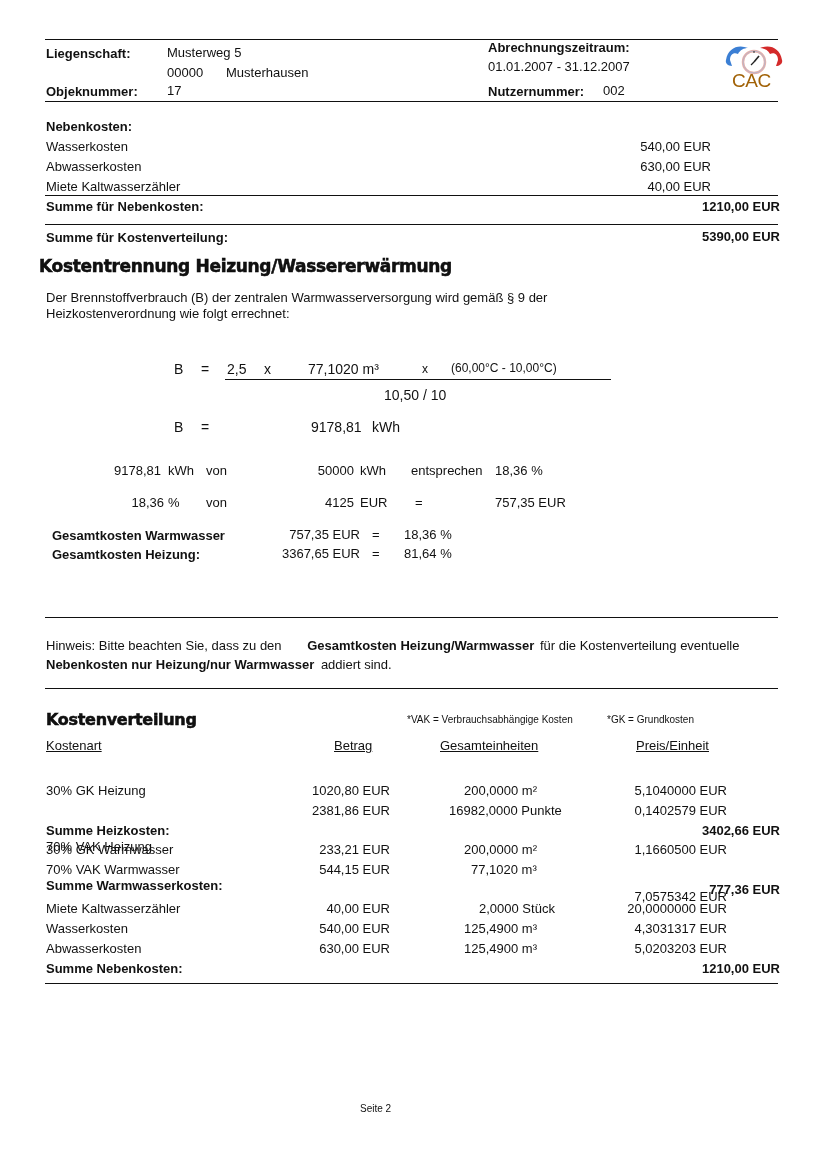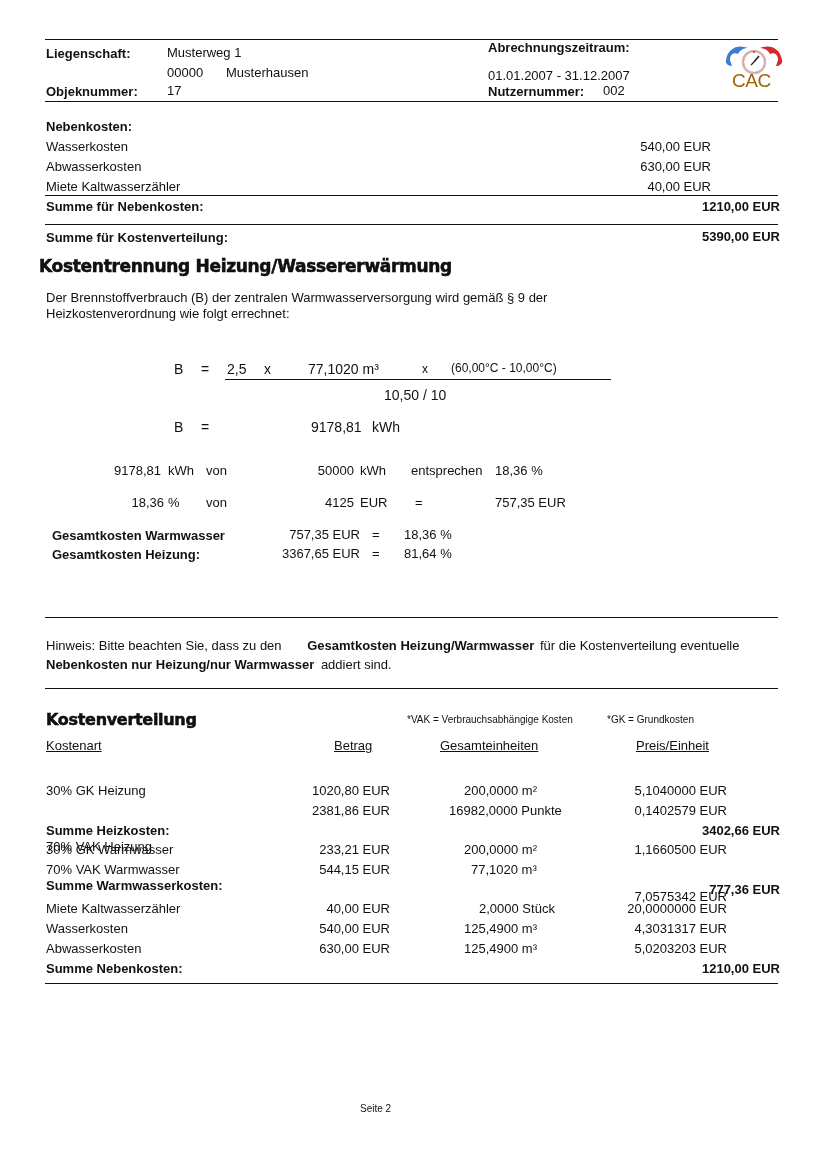--- a/index.html
+++ b/index.html
@@ -12,28 +12,28 @@
   .u { text-decoration:underline; }
   .small { font-size:10px; }
   .tiny { font-size:10px; }
 </style>
 </head>
 <body>
 
 <div class="hr" style="left:45px; top:39px; width:733px;"></div>
 
 <span class="abs b" style="left:46px; top:46px;">Liegenschaft:</span>
-<span class="abs" style="left:167px; top:45px;">Musterweg 1</span>
+<span class="abs" style="left:167px; top:45px;">Musterweg 5</span>
 <span class="abs" style="left:167px; top:65px;">00000</span>
 <span class="abs" style="left:226px; top:65px;">Musterhausen</span>
 <span class="abs b" style="left:46px; top:84px;">Objeknummer:</span>
 <span class="abs" style="left:167px; top:83px;">17</span>
 
 <span class="abs b" style="left:488px; top:40px;">Abrechnungszeitraum:</span>
-<span class="abs" style="left:488px; top:68px;">01.01.2007 - 31.12.2007</span>
+<span class="abs" style="left:488px; top:59px;">01.01.2007 - 31.12.2007</span>
 <span class="abs b" style="left:488px; top:84px;">Nutzernummer:</span>
 <span class="abs" style="left:603px; top:83px;">002</span>
 
 <div class="abs" style="left:722px; top:40px; width:64px; height:52px;">
   <svg width="64" height="52" viewBox="0 0 64 52">
     <path d="M4 20 C6 8 16 4 26 8 C22 8 18 10 16 14 C12 12 8 14 8 20 L10 26 C6 26 3 23 4 20 Z" fill="#3b7fd4"></path>
     <path d="M60 20 C58 8 48 4 38 8 C42 8 46 10 48 14 C52 12 56 14 56 20 L54 26 C58 26 61 23 60 20 Z" fill="#d42a2a"></path>
     <circle cx="32" cy="22" r="11" fill="#fff" stroke="#e8b0a8" stroke-width="2.5"></circle>
     <circle cx="32" cy="22" r="11" fill="none" stroke="#9bb7e0" stroke-width="1" opacity="0.6"></circle>
     <line x1="32" y1="22" x2="37" y2="16" stroke="#222" stroke-width="1.6"></line>

